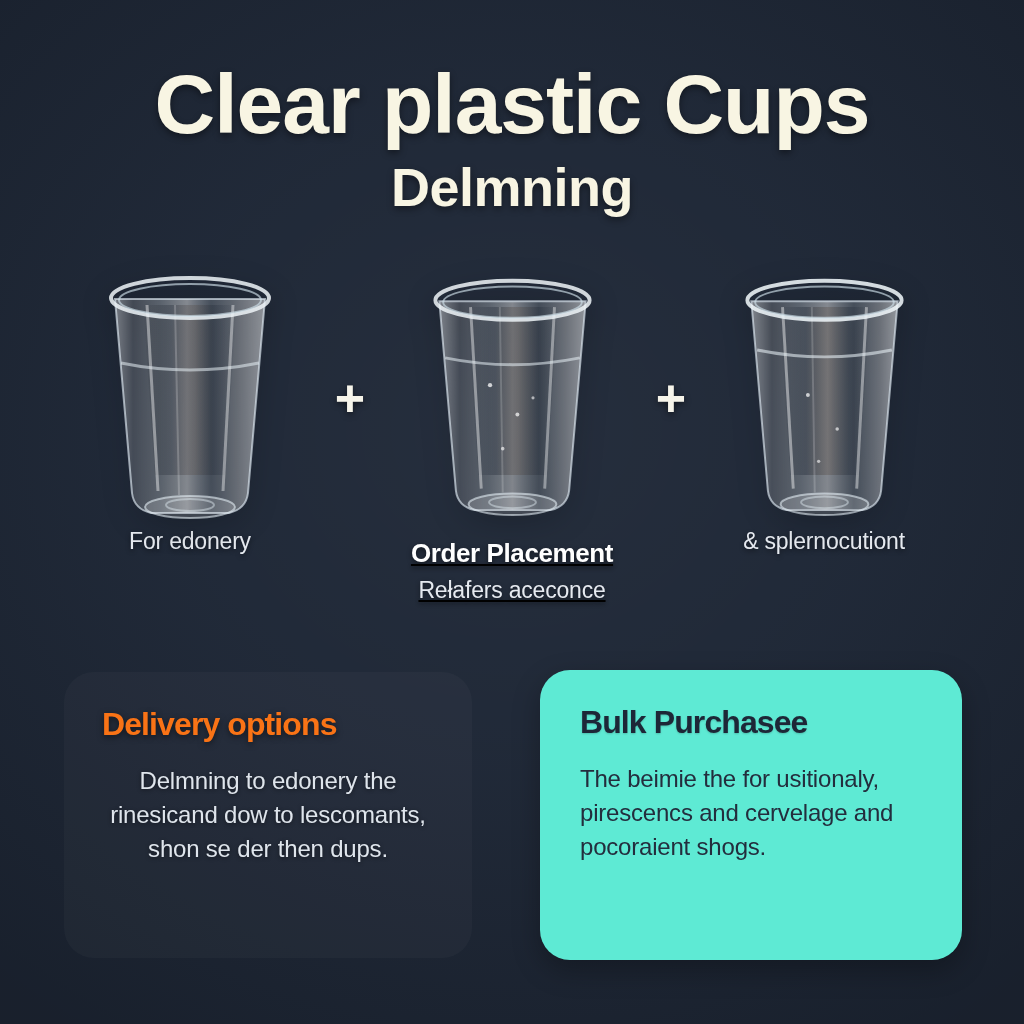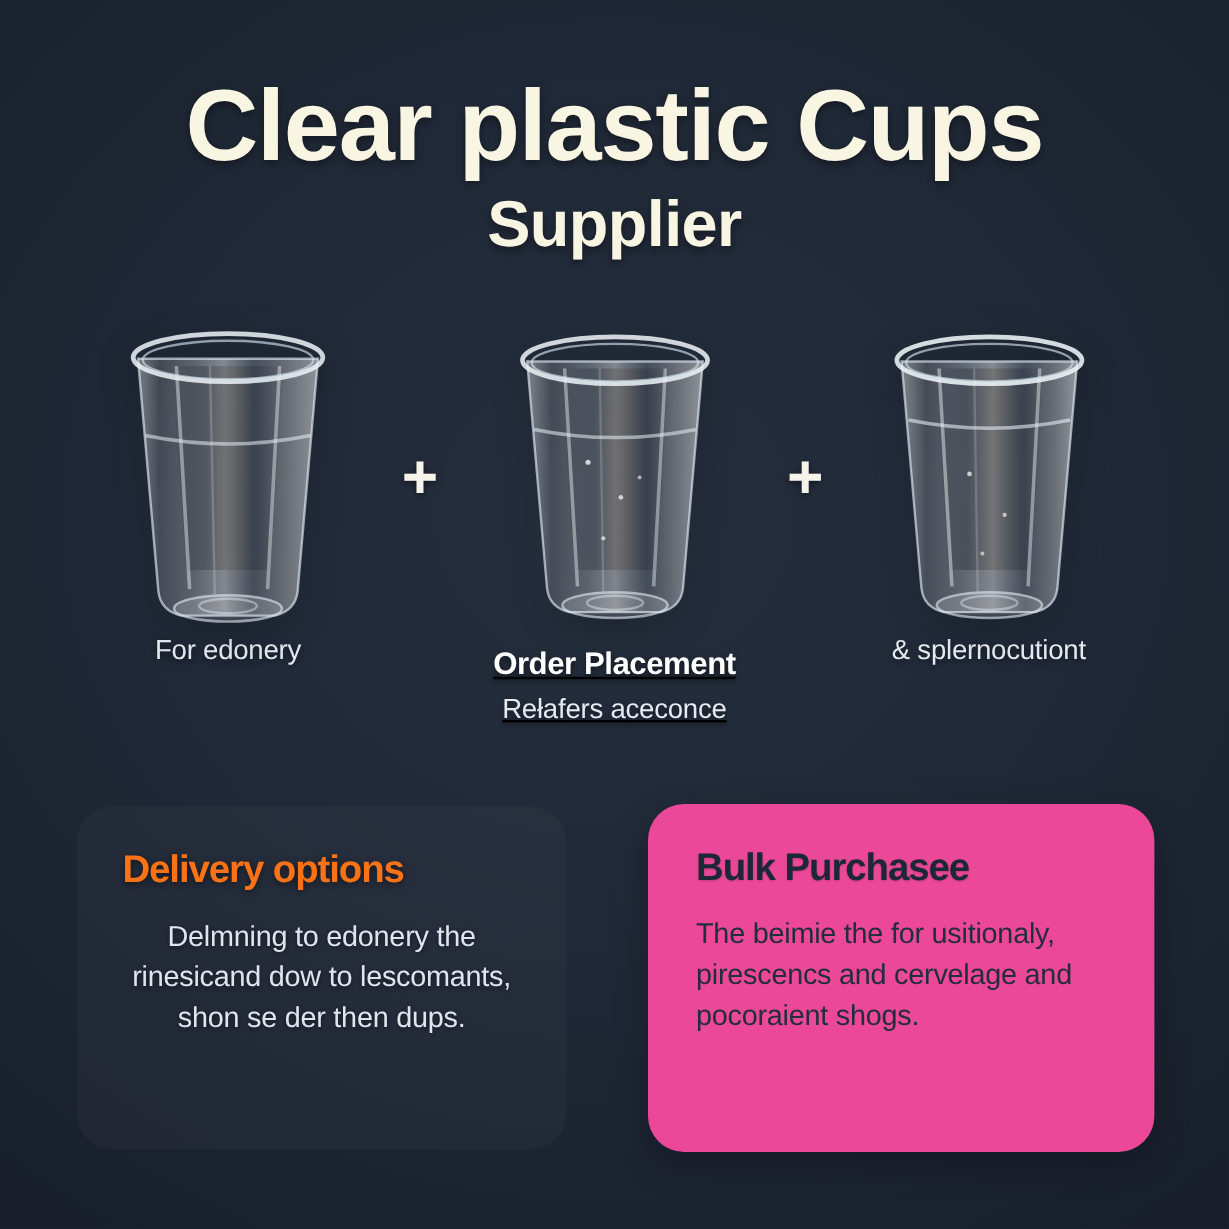--- a/index.html
+++ b/index.html
@@ -133,21 +133,21 @@
     width: 408px;
     height: 286px;
     background: rgba(255,255,255,0.028);
     padding: 36px 38px 0 38px;
   }
   .card-cream {
     left: 540px;
     top: 670px;
     width: 422px;
     height: 290px;
-    background: #ec4899;
+    background: #5eead4;
     padding: 36px 40px 0 40px;
     box-shadow: 0 10px 28px rgba(0,0,0,0.28);
   }
 
   .card-heading {
     font-size: 32px;
     font-weight: 700;
     letter-spacing: -0.9px;
     margin: 0 0 22px 0;
     line-height: 1.05;
@@ -173,21 +173,21 @@
 </style>
 </head>
 <body>
 
 <div id="poster">
 
   <div id="vignette"></div>
 
   <div class="title-block">
     <div class="title-main">Clear plastic Cups</div>
-    <div class="title-sub">Supplier</div>
+    <div class="title-sub">Delmning</div>
   </div>
 
   <div class="steps">
 
     <div class="step step-1">
       <div class="cup-wrap">
         <svg class="cup-svg" width="210" height="255" viewBox="0 0 210 255">
           <defs>
             <linearGradient id="cupBody1" x1="0" y1="0" x2="1" y2="0">
               <stop offset="0%" stop-color="#ffffff" stop-opacity="0.40"></stop>

